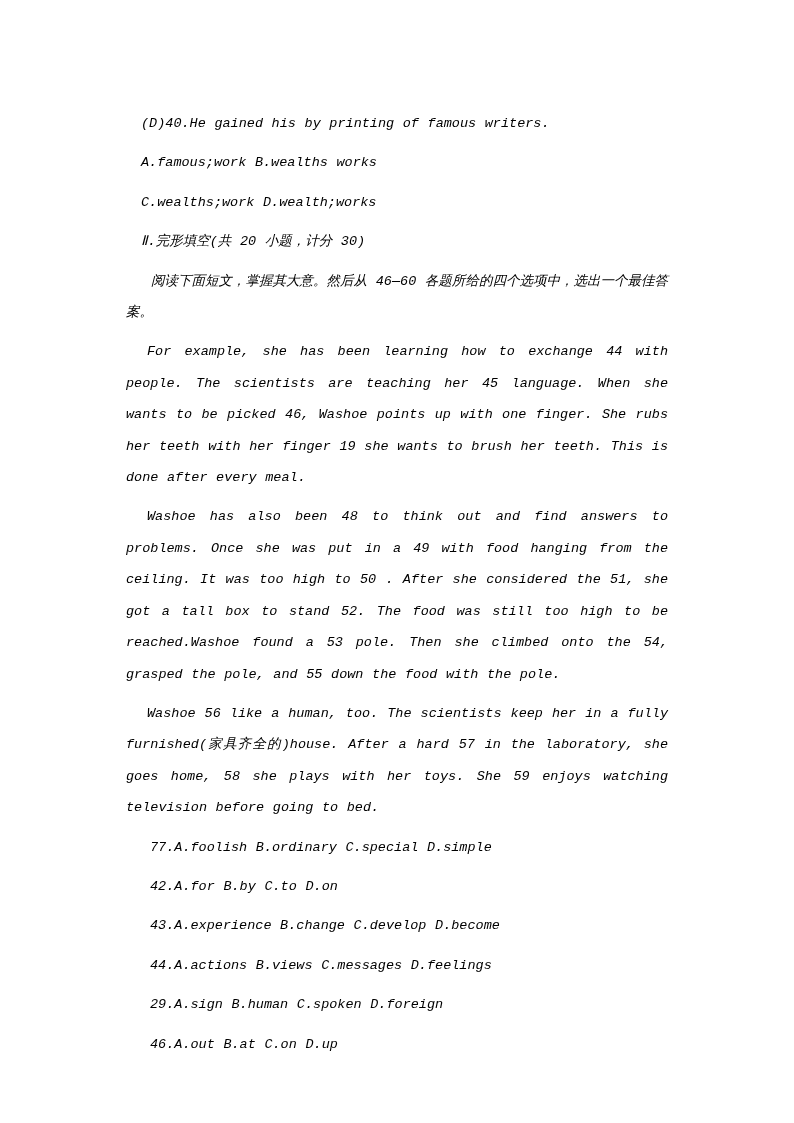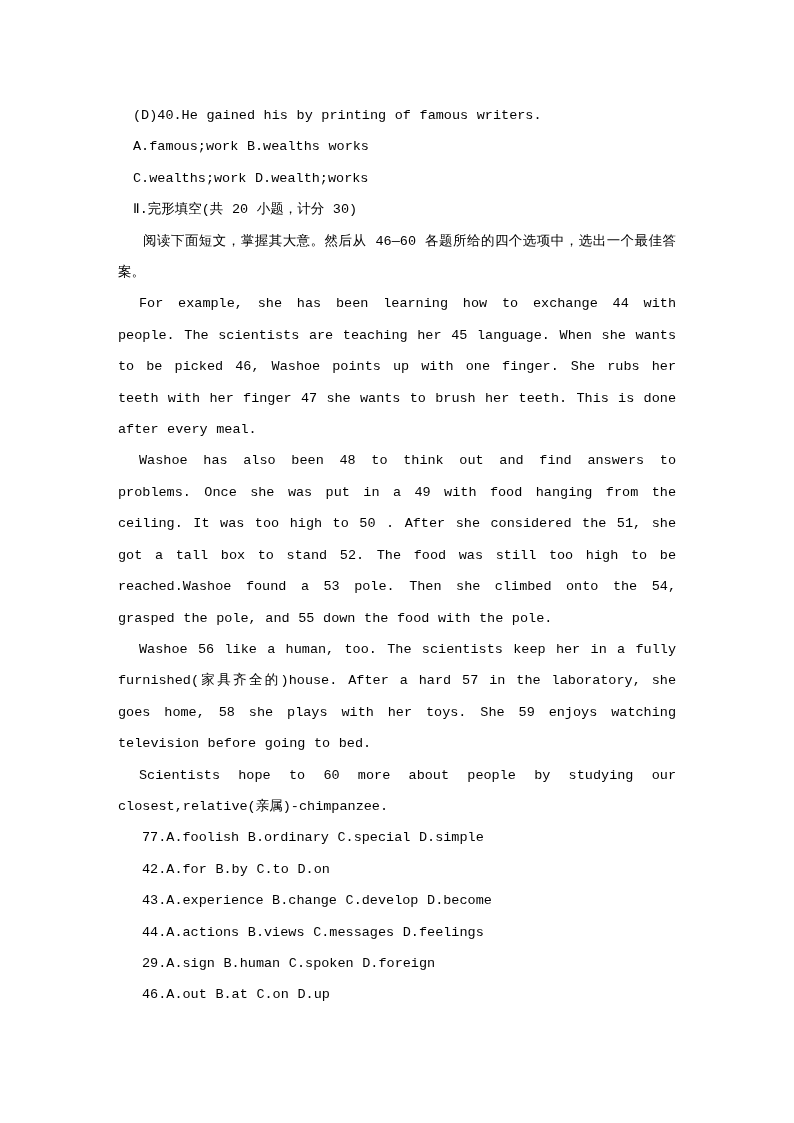--- a/index.html
+++ b/index.html
@@ -19,22 +19,23 @@
     left: 118px;
     top: 100px;
     width: 558px;
     font-family: "Liberation Mono", "DejaVu Sans Mono", monospace;
     font-size: 13.5px;
     line-height: 31.4px;
     color: #000000;
     word-spacing: 0.5px;
   }
   .doc p {
-    margin: 0;
+    margin: 8px;
     padding: 0;
+    font-style: italic;
   }
   .just   { text-align: justify; }
   .ind-opt   { text-indent: 15px; }  
   .ind-instr { text-indent: 25px; }  
   .ind-para  { text-indent: 21px; }  
   .ind-q     { text-indent: 24px; }  
 </style>
 </head>
 <body>
 
@@ -45,27 +46,26 @@
 
     <p class="ind-opt">A.famous;work B.wealths works</p>
 
     <p class="ind-opt">C.wealths;work D.wealth;works</p>
 
     <p class="ind-opt">Ⅱ.完形填空(共 20 小题，计分 30)</p>
 
     <p class="just ind-instr">阅读下面短文，掌握其大意。然后从 46—60 各题所给的四个选项中，选出一个最佳答案。</p>
 
 
-    <p class="just ind-para">For example, she has been learning how to exchange 44 with people. The scientists are teaching her 45 language. When she wants to be picked 46, Washoe points up with one finger. She rubs her teeth with her finger 47 she wants to brush her teeth. This is done after every meal.</p>
+    <p class="just ind-para">For example, she has been learning how to exchange 44 with people. The scientists are teaching her 45 language. When she wants to be picked 46, Washoe points up with one finger. She rubs her teeth with her finger 19 she wants to brush her teeth. This is done after every meal.</p>
 
     <p class="just ind-para">Washoe has also been 48 to think out and find answers to problems. Once she was put in a 49 with food hanging from the ceiling. It was too high to 50 . After she considered the 51, she got a tall box to stand 52. The food was still too high to be reached.Washoe found a 53 pole. Then she climbed onto the 54, grasped the pole, and 55 down the food with the pole.</p>
 
     <p class="just ind-para">Washoe 56 like a human, too. The scientists keep her in a fully furnished(家具齐全的)house. After a hard 57 in the laboratory, she goes home, 58 she plays with her toys. She 59 enjoys watching television before going to bed.</p>
 
-    <p class="just ind-para">Scientists hope to 60 more about people by studying our closest,relative(亲属)-chimpanzee.</p>
 
     <p class="ind-q">77.A.foolish B.ordinary C.special D.simple</p>
 
     <p class="ind-q">42.A.for B.by C.to D.on</p>
 
     <p class="ind-q">43.A.experience B.change C.develop D.become</p>
 
     <p class="ind-q">44.A.actions B.views C.messages D.feelings</p>
 
     <p class="ind-q">29.A.sign B.human C.spoken D.foreign</p>

